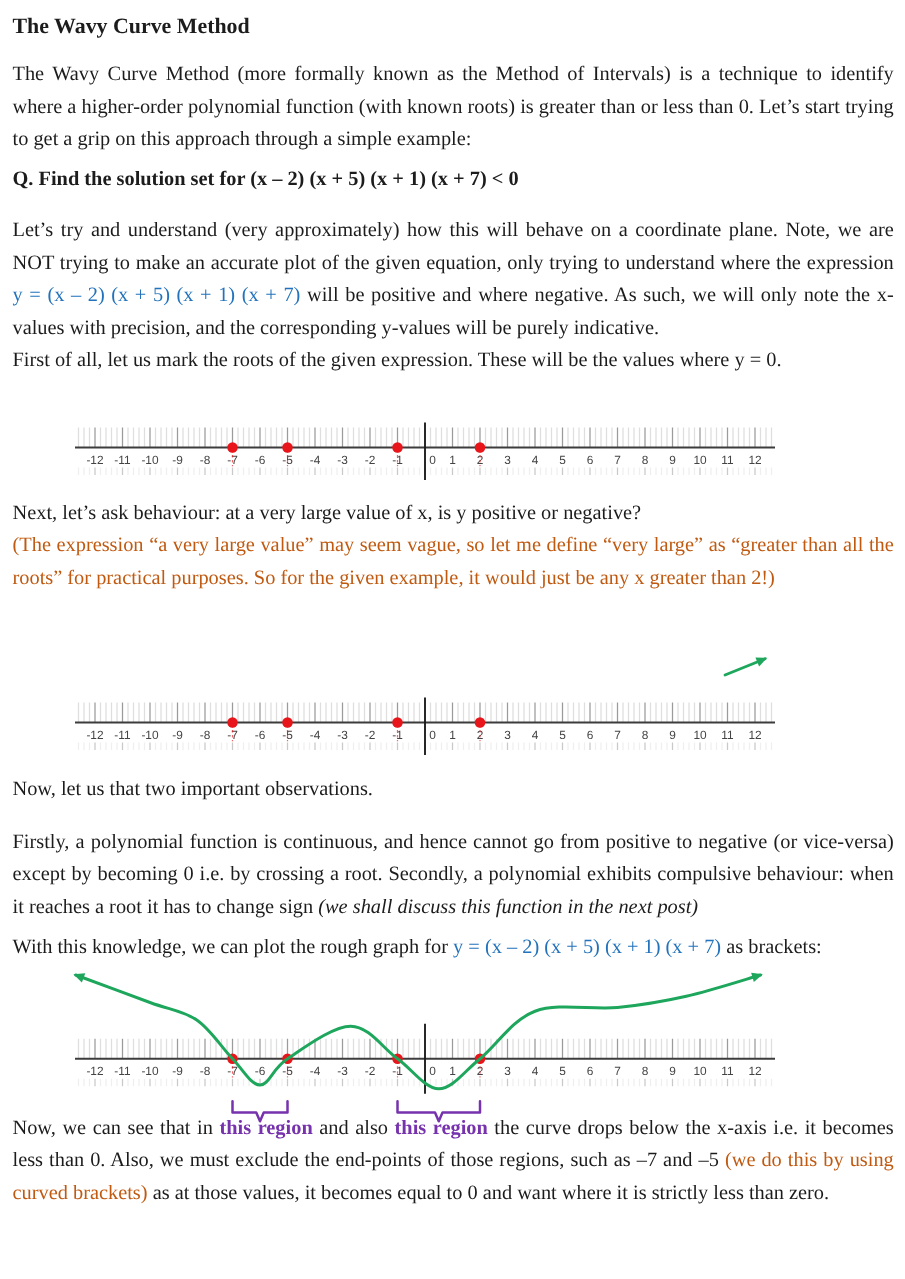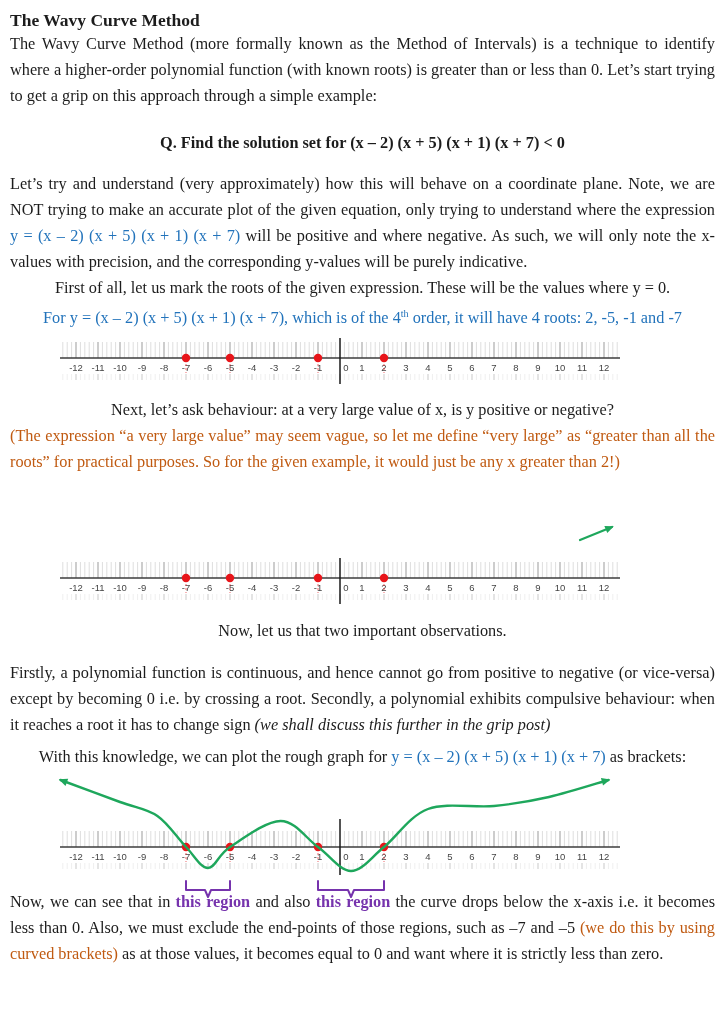--- a/index.html
+++ b/index.html
@@ -8,51 +8,50 @@
     font-family:"Liberation Serif",serif;color:var(--text,#1c1c1c);overflow:hidden;
   }
   .title{
     position:absolute;left:10px;top:7px;margin:0;
     font-size:17.5px;font-weight:bold;line-height:26px;
   }
   .para{
     position:absolute;left:10px;width:705px;
     font-size:16.3px;line-height:26px;text-align:justify;
   }
-  .single{text-align:center;}
+  .single{text-align:left;}
   .bold{font-weight:bold;}
   .italic{font-style:italic;}
   .blue{color:var(--blue,#2273bb);}
   .orange{color:var(--orange,#c05a11);}
   .purple{color:var(--purple,#7633ad);font-weight:bold;}
   .block{display:block;}
   sup{font-size:0.62em;}
   .fig{position:absolute;left:58px;}
   svg{display:block;}
 </style>
 </head>
 <body>
 
 <div class="page">
 
   <h1 class="title">The Wavy Curve Method</h1>
 
-  <div class="para" style="top:31px">
+  <div class="para" style="top:46px">
     <span>The Wavy Curve Method (more formally known as the Method of Intervals) is a technique to identify where a higher-order polynomial function (with known roots) is greater than or less than 0. Let’s start trying to get a grip on this approach through a simple example:</span>
   </div>
 
   <div class="para single bold" style="top:130px">
     <span>Q. Find the solution set for (x – 2) (x + 5) (x + 1) (x + 7) &lt; 0</span>
   </div>
 
   <div class="para" style="top:171px"><span>Let’s try and understand (very approximately) how this will behave on a coordinate plane. Note, we are NOT trying to make an accurate plot of the given equation, only trying to understand where the expression </span><span class="blue">y = (x – 2) (x + 5) (x + 1) (x + 7)</span><span> will be positive and where negative. As such, we will only note the x-values with precision, and the corresponding y-values will be purely indicative.</span></div>
 
   <div class="para single" style="top:275px">
     <span class="block">First of all, let us mark the roots of the given expression. These will be the values where y = 0.</span>
-    <span class="block blue"><span>For y = (x – 2) (x + 5) (x + 1) (x + 7), which is of the 4</span><sup>th</sup><span> order, it will have 4 roots: 2, -5, -1 and -7</span></span>
   </div>
 
   <svg id="fig1" class="fig" style="top:336px" width="565" height="56" viewBox="0 0 565 56">
       <line x1="4.800000000000011" y1="6" x2="4.800000000000011" y2="22" stroke="#dedede" stroke-width="1"></line>
       <line x1="4.800000000000011" y1="38" x2="4.800000000000011" y2="44" stroke="#efefef" stroke-width="1"></line>
       <line x1="9.199999999999989" y1="6" x2="9.199999999999989" y2="22" stroke="#dedede" stroke-width="1"></line>
       <line x1="9.199999999999989" y1="38" x2="9.199999999999989" y2="44" stroke="#efefef" stroke-width="1"></line>
       <line x1="13.600000000000023" y1="6" x2="13.600000000000023" y2="22" stroke="#dedede" stroke-width="1"></line>
       <line x1="13.600000000000023" y1="38" x2="13.600000000000023" y2="44" stroke="#efefef" stroke-width="1"></line>
       <line x1="18" y1="6" x2="18" y2="22" stroke="#9b9b9b" stroke-width="1"></line>
@@ -637,21 +636,21 @@
       <line x1="260" y1="24" x2="260" y2="37" stroke="#e8151a" stroke-width="1" stroke-dasharray="2 2" opacity="0.65"></line>
       <circle cx="260" cy="22" r="4.2" fill="#e8151a"></circle>
       <line x1="326" y1="24" x2="326" y2="37" stroke="#e8151a" stroke-width="1" stroke-dasharray="2 2" opacity="0.65"></line>
       <circle cx="326" cy="22" r="4.2" fill="#e8151a"></circle>
     </svg>
 
   <div class="para single" style="top:618px">
     <span>Now, let us that two important observations.</span>
   </div>
 
-  <div class="para" style="top:660px"><span>Firstly, a polynomial function is continuous, and hence cannot go from positive to negative (or vice-versa) except by becoming 0 i.e. by crossing a root. Secondly, a polynomial exhibits compulsive behaviour: when it reaches a root it has to change sign </span><span class="italic">(we shall discuss this further in the grip post)</span></div>
+  <div class="para" style="top:660px"><span>Firstly, a polynomial function is continuous, and hence cannot go from positive to negative (or vice-versa) except by becoming 0 i.e. by crossing a root. Secondly, a polynomial exhibits compulsive behaviour: when it reaches a root it has to change sign </span><span class="italic">(we shall discuss this function in the next post)</span></div>
 
   <div class="para single" style="top:744px"><span>With this knowledge, we can plot the rough graph for </span><span class="blue">y = (x – 2) (x + 5) (x + 1) (x + 7)</span><span> as brackets:</span></div>
 
   <svg id="fig3" class="fig" style="top:760px" width="565" height="146" viewBox="0 0 565 146">
       <line x1="4.800000000000011" y1="71" x2="4.800000000000011" y2="87" stroke="#dedede" stroke-width="1"></line>
       <line x1="4.800000000000011" y1="103" x2="4.800000000000011" y2="109" stroke="#efefef" stroke-width="1"></line>
       <line x1="9.199999999999989" y1="71" x2="9.199999999999989" y2="87" stroke="#dedede" stroke-width="1"></line>
       <line x1="9.199999999999989" y1="103" x2="9.199999999999989" y2="109" stroke="#efefef" stroke-width="1"></line>
       <line x1="13.600000000000023" y1="71" x2="13.600000000000023" y2="87" stroke="#dedede" stroke-width="1"></line>
       <line x1="13.600000000000023" y1="103" x2="13.600000000000023" y2="109" stroke="#efefef" stroke-width="1"></line>

